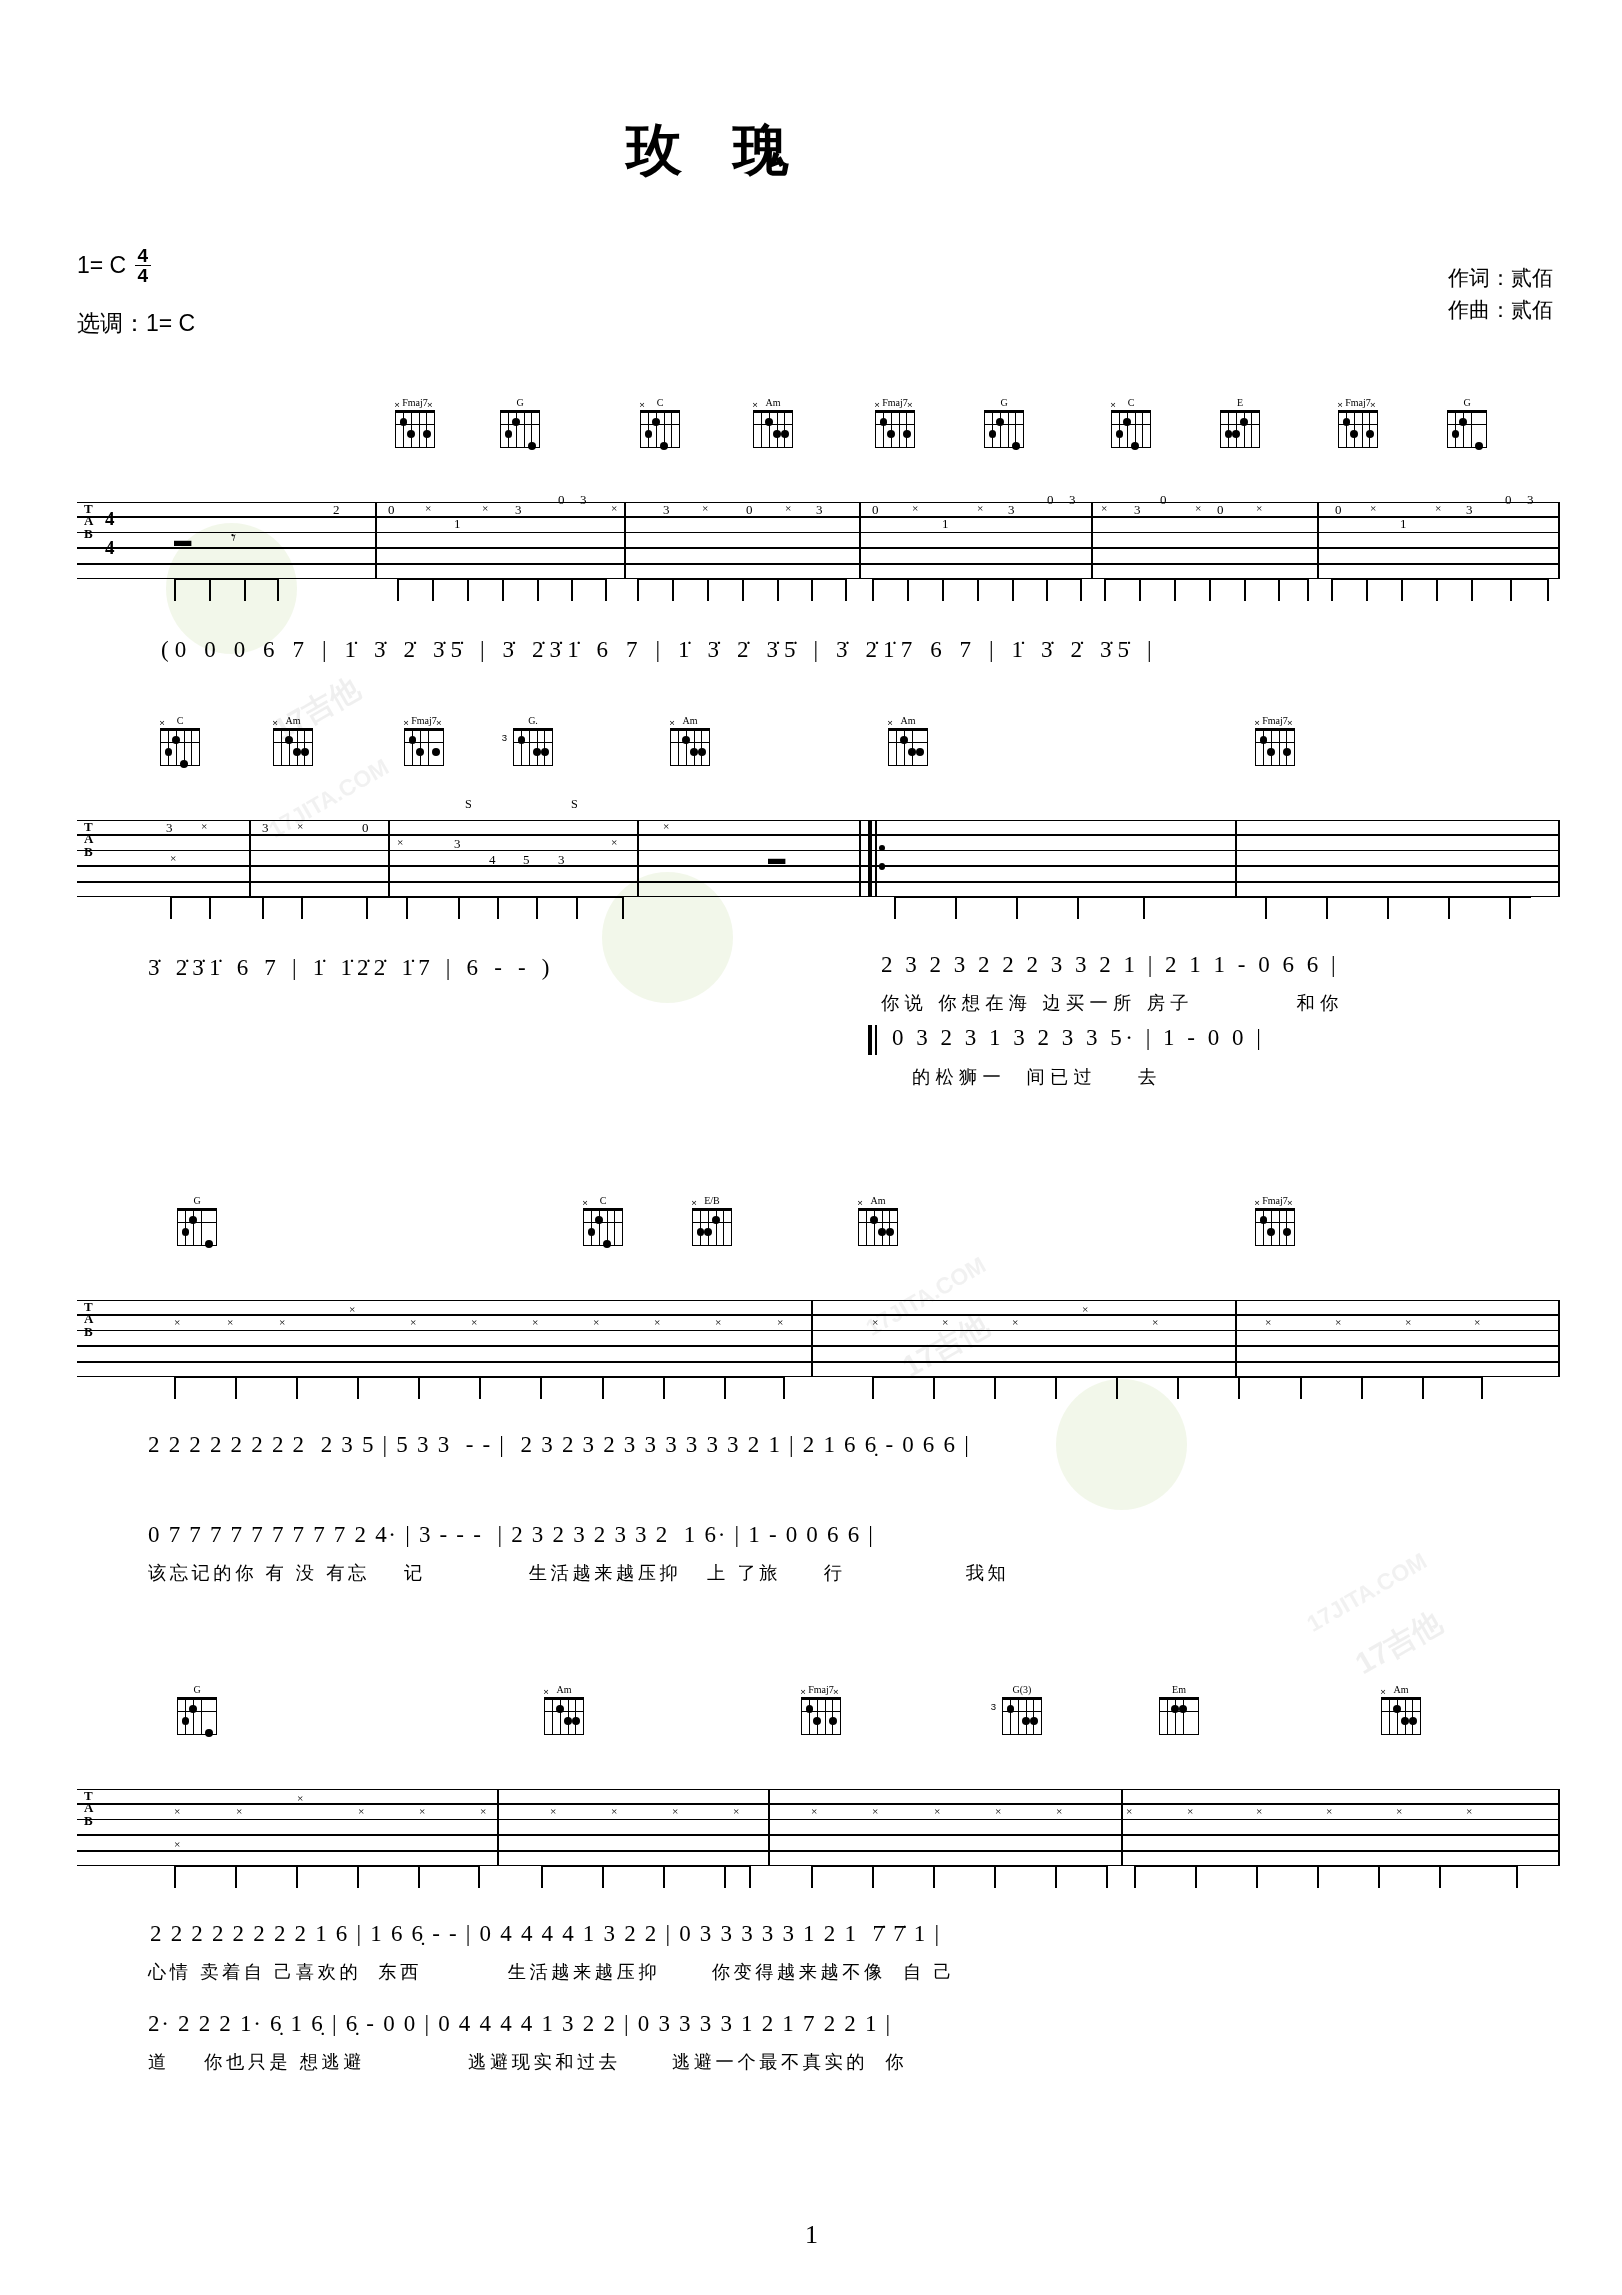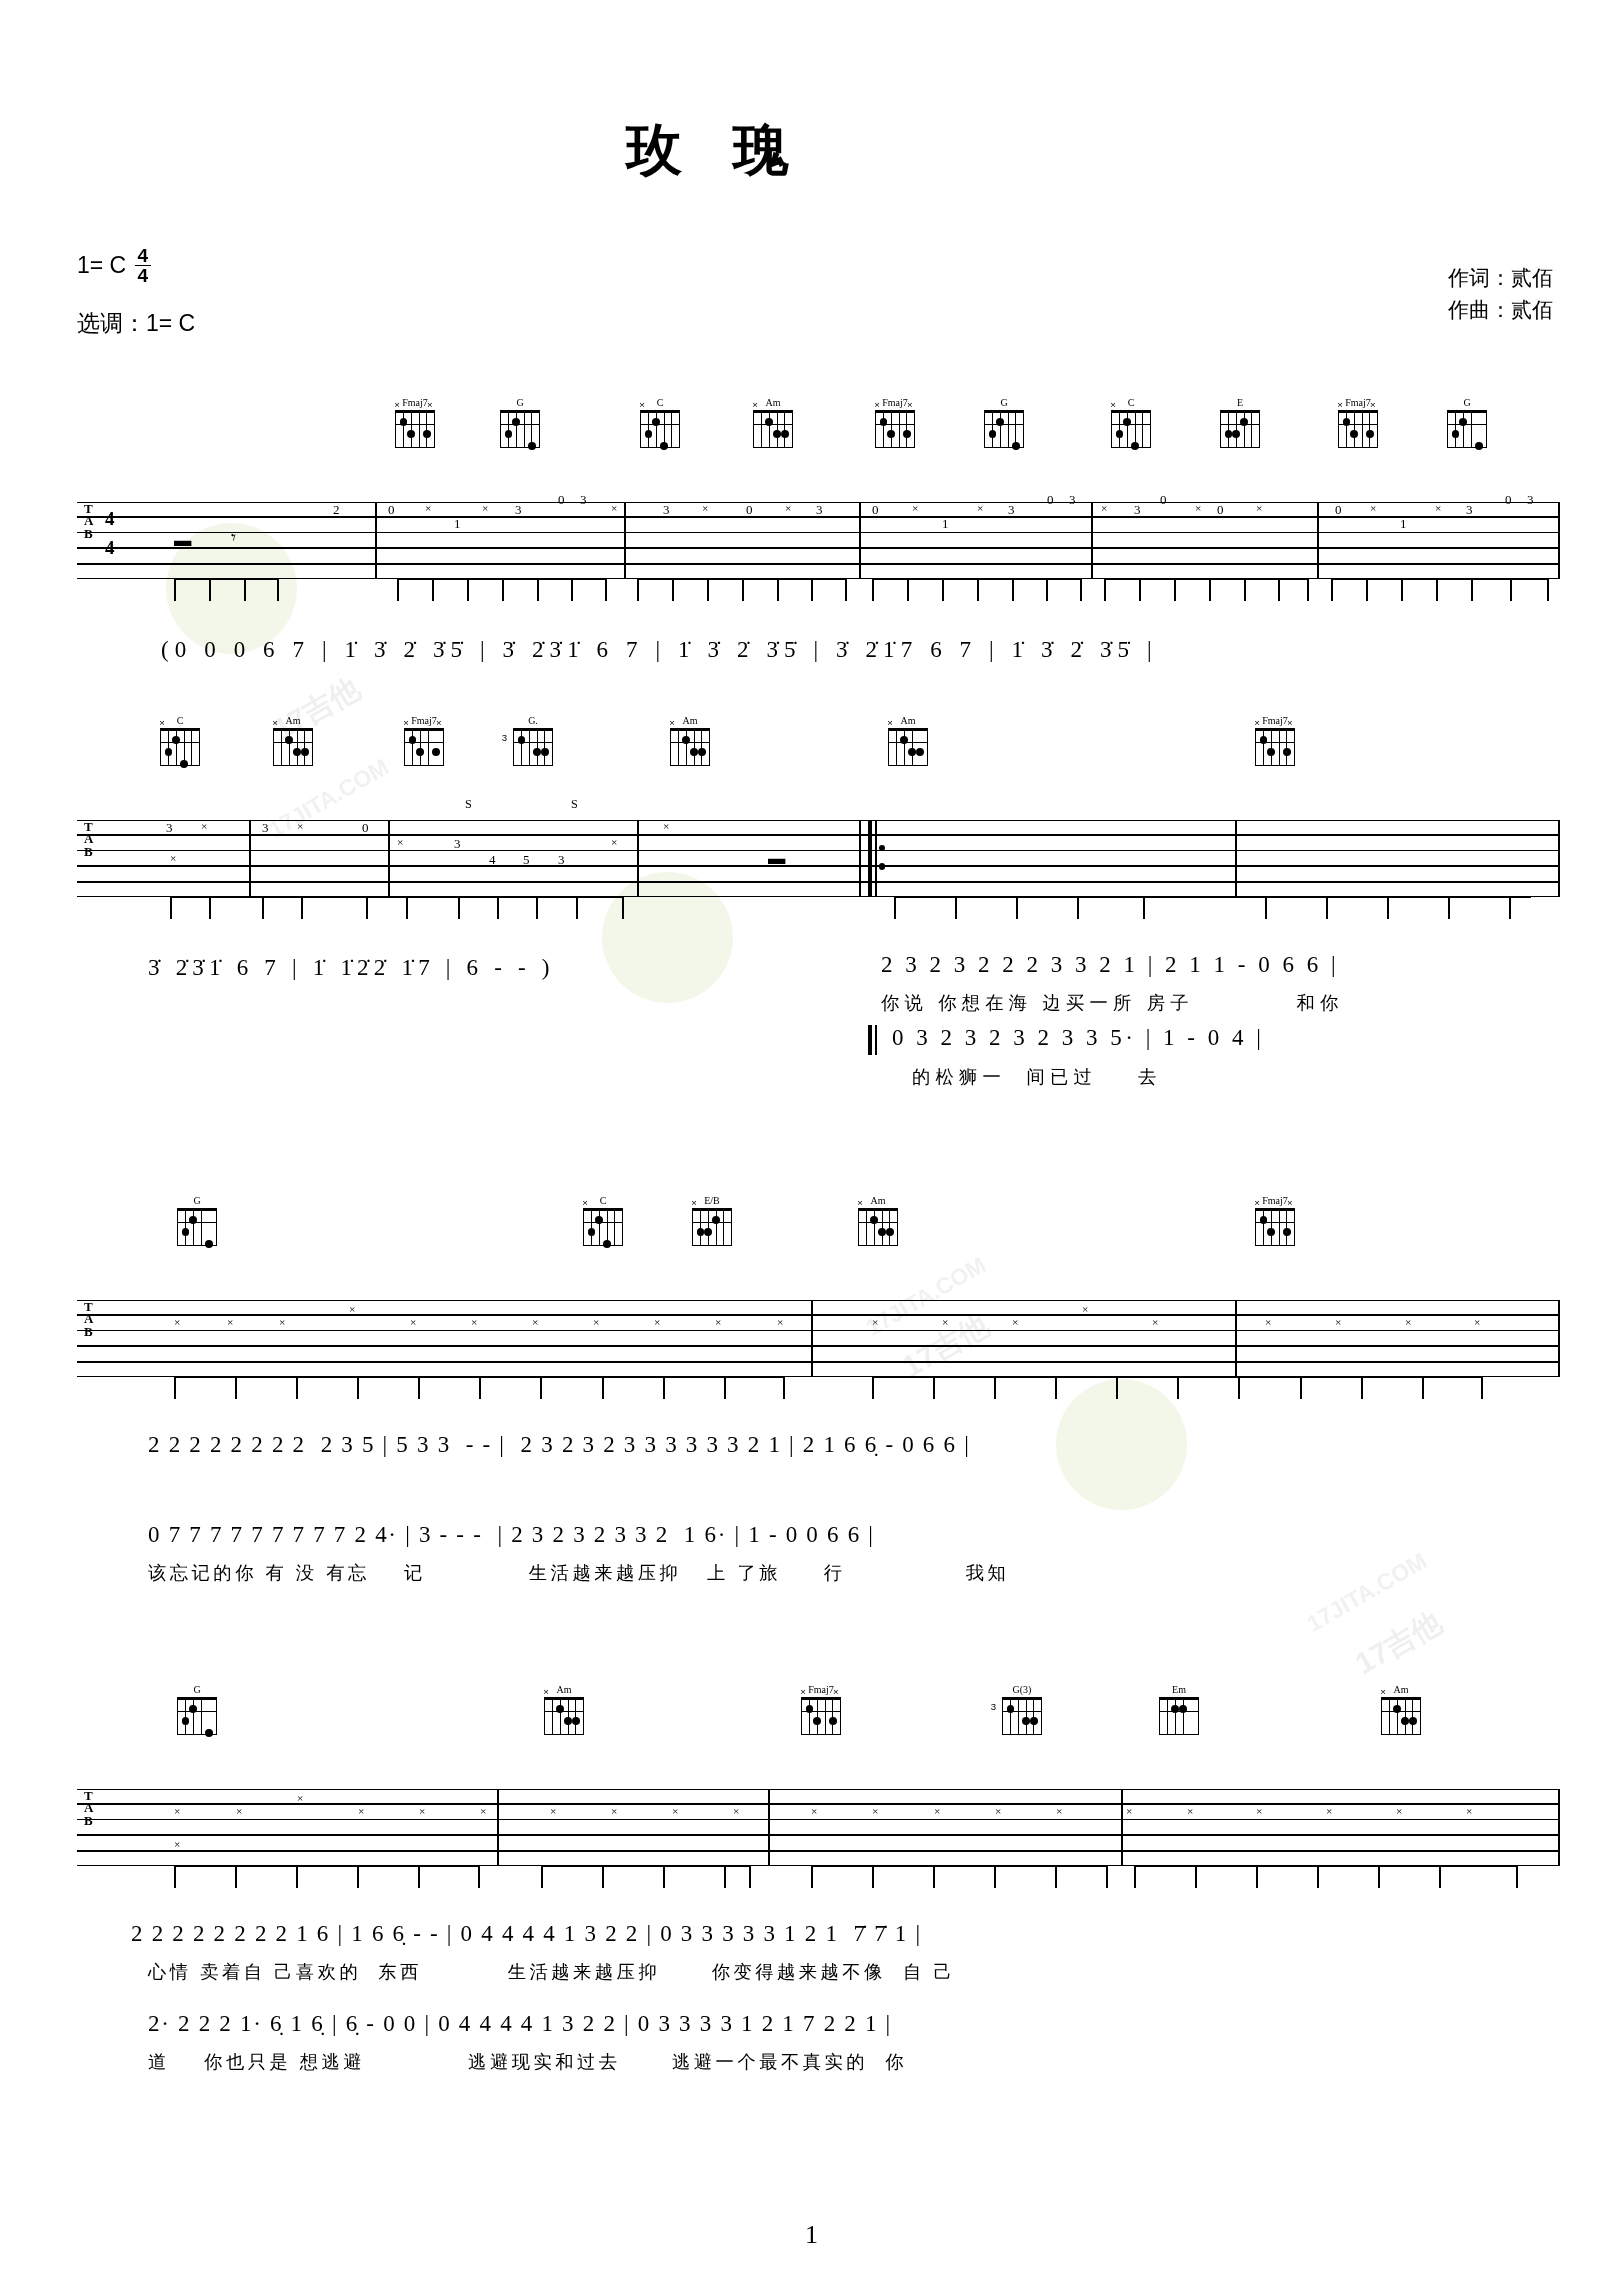--- a/index.html
+++ b/index.html
@@ -458,21 +458,21 @@
 
     <div class="numrow" style="left:148px;top:240px;letter-spacing:5.2px;">3̇ 2̇3̇1̇ 6 7 | 1̇ 1̇2̇2̇ 1̇7 | 6 - - )</div>
 
     <div class="numrow" style="left:881px;top:237px;letter-spacing:3.5px;">2 3 2 3 2 2 2 3 3 2 1 | 2 1 1 - 0 6 6 |</div>
     <div class="lyricrow" style="left:881px;top:275px;letter-spacing:5.2px;">你说 你想在海 边买一所 房子          和你</div>
 
     <div class="repeat" style="left:868px;top:310px;height:30px;">
         <div class="thick"></div>
         <div class="thin"></div>
       </div>
-    <div class="numrow" style="left:892px;top:310px;letter-spacing:3.5px;">0 3 2 3 2 3 2 3 3 5· | 1 - 0 4 |</div>
+    <div class="numrow" style="left:892px;top:310px;letter-spacing:3.5px;">0 3 2 3 1 3 2 3 3 5· | 1 - 0 0 |</div>
     <div class="lyricrow" style="left:912px;top:349px;letter-spacing:5.2px;">的松狮一  间已过    去</div>
   </div>
 
   <div class="system" style="top:1195px;width:1623px;height:436px;">
 
     <div class="chord" style="left:170px;top:0;">
       <div class="cname">G</div>
       <div class="grid">
           <div class="dot" style="left:3.5px;top:17.4px;"></div>
           <div class="dot" style="left:11.3px;top:5.2px;"></div>
@@ -697,21 +697,21 @@
     <div class="stems" style="left:1134px;top:181px;width:384px;">
       <div class="stem" style="left:0;"></div>
         <div class="stem" style="left:61px;"></div>
         <div class="stem" style="left:122px;"></div>
         <div class="stem" style="left:183px;"></div>
         <div class="stem" style="left:244px;"></div>
         <div class="stem" style="left:305px;"></div>
         <div class="stem" style="left:382px;"></div>
     </div>
 
-    <div class="numrow" style="left:131px;top:237px;letter-spacing:1.7px;">2 2 2 2 2 2 2 2 1 6 | 1 6 6̣ - - | 0 4 4 4 4 1 3 2 2 | 0 3 3 3 3 3 1 2 1  7̇ 7̇ 1 |</div>
+    <div class="numrow" style="left:150px;top:237px;letter-spacing:1.7px;">2 2 2 2 2 2 2 2 1 6 | 1 6 6̣ - - | 0 4 4 4 4 1 3 2 2 | 0 3 3 3 3 3 1 2 1  7̇ 7̇ 1 |</div>
     <div class="lyricrow" style="left:148px;top:275px;letter-spacing:3.5px;">心情 卖着自 己喜欢的  东西          生活越来越压抑      你变得越来越不像  自 己</div>
     <div class="numrow" style="left:148px;top:327px;letter-spacing:1.7px;">2· 2 2 2 1· 6̣ 1 6̣ | 6̣ - 0 0 | 0 4 4 4 4 1 3 2 2 | 0 3 3 3 3 1 2 1 7 2 2 1 |</div>
     <div class="lyricrow" style="left:148px;top:365px;letter-spacing:3.5px;">道    你也只是 想逃避            逃避现实和过去      逃避一个最不真实的  你</div>
   </div>
 
   <div class="pageno">1</div>
 </div>
 
 
 </body></html>

